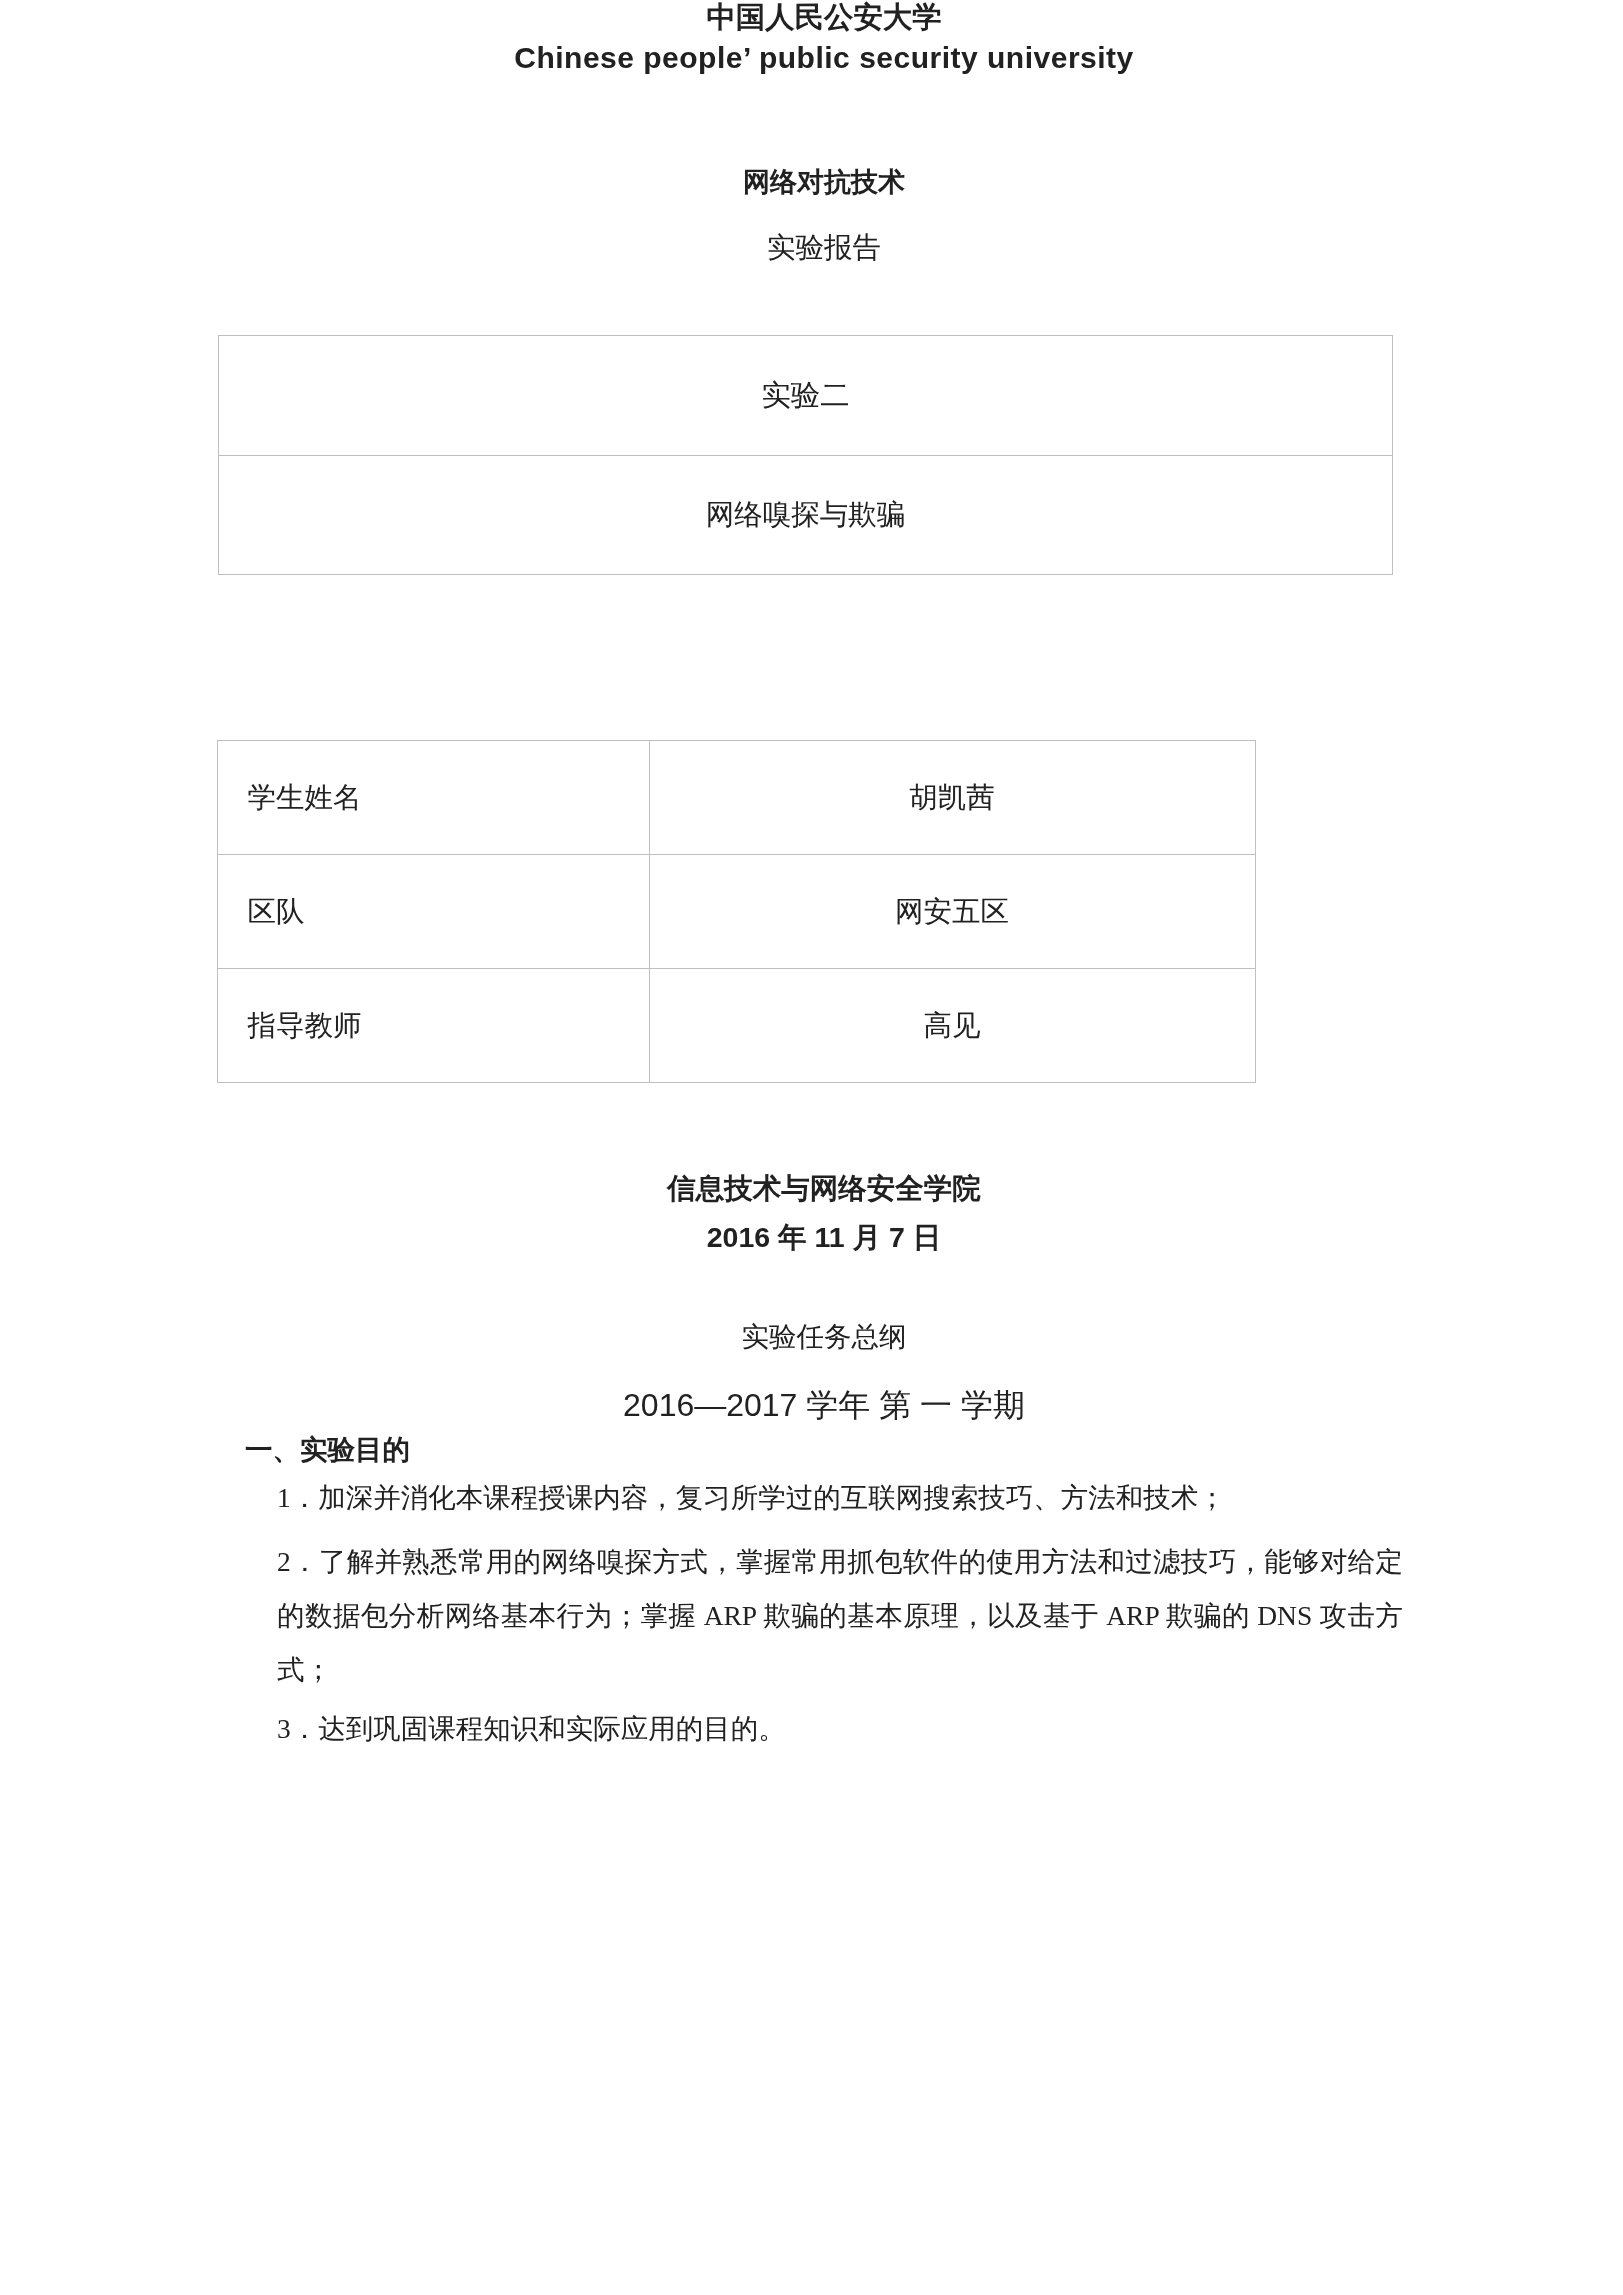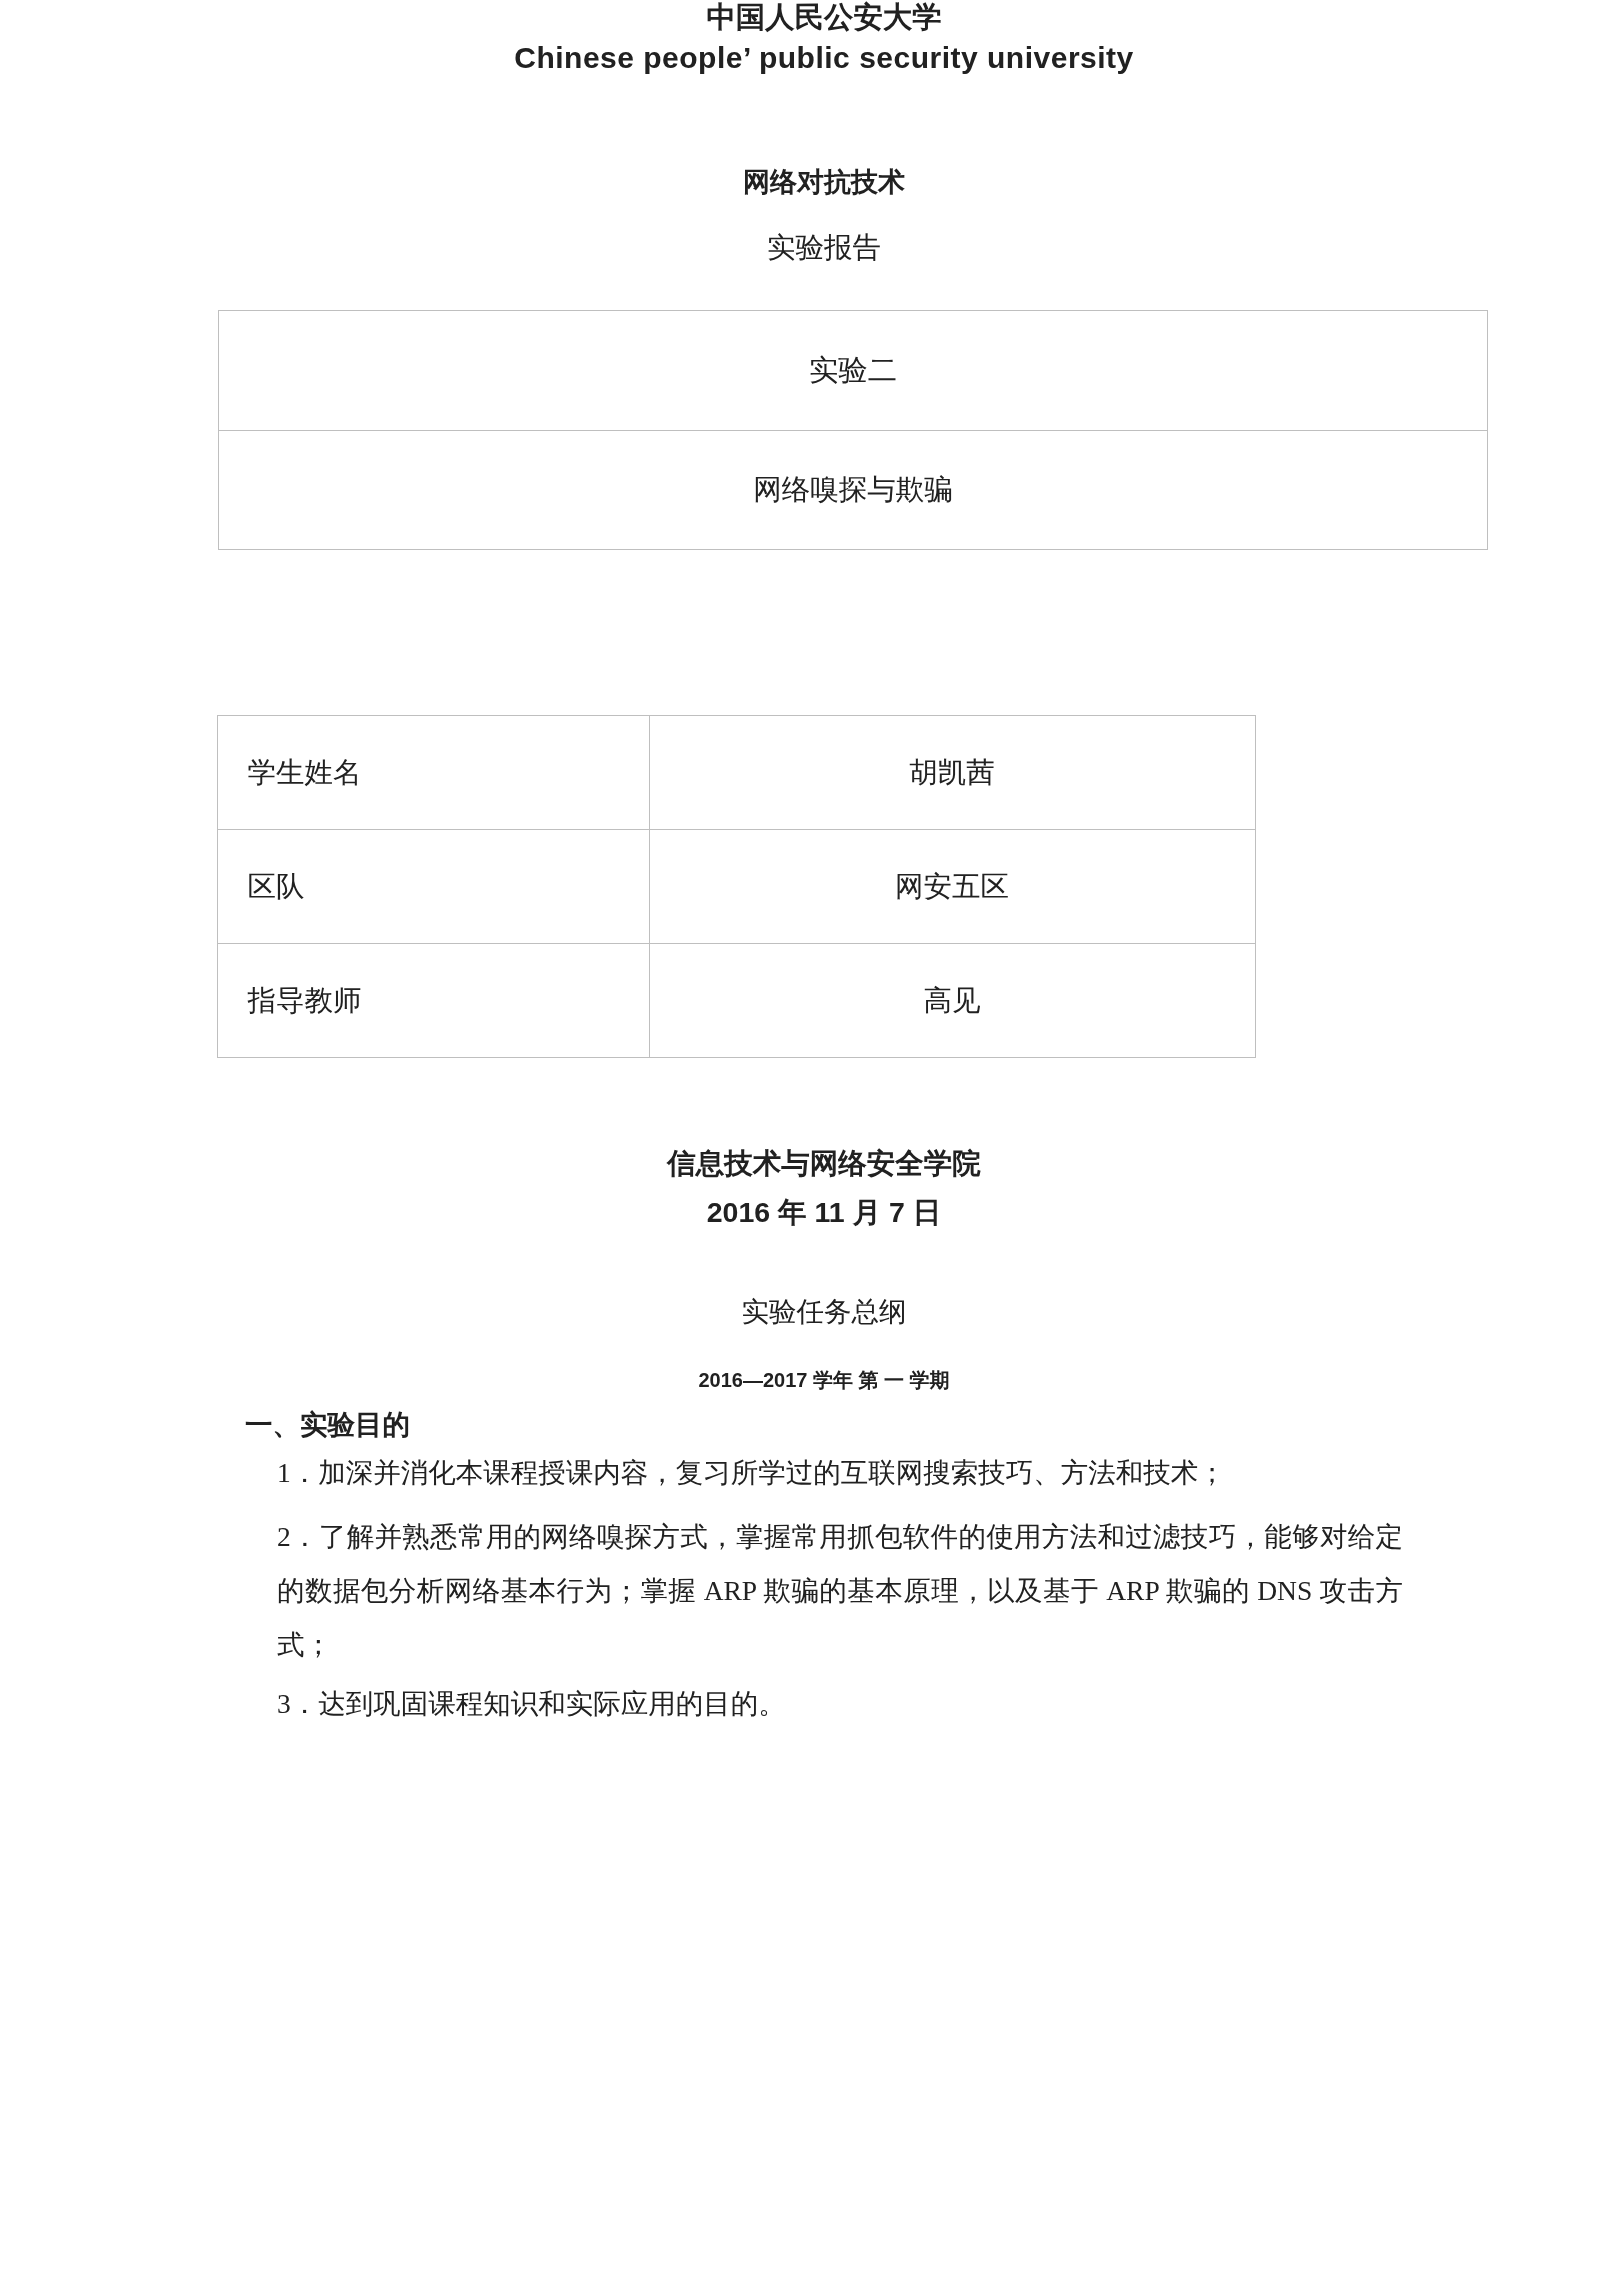--- a/index.html
+++ b/index.html
@@ -25,23 +25,23 @@
     letter-spacing:0.5px;
   }
   .course-line {
     margin-top:70px;
     font-size:27px; line-height:65px; text-align:center;font-weight:bold;
   }
   .report-line {
     font-size:28.5px; line-height:65px; text-align:center;
   }
   .exp-box {
-    margin-top:30px;
+    margin-top:55px;
     margin-left:-27px;
-    width:1270px;
+    width:1175px;
     border:1.5px solid #bfbfbf;
     text-align:right;
   }
   .exp-box .cell {
     height:119px;
     display:flex; align-items:center; justify-content:center;
     font-size:29.4px;
   }
   .exp-box .cell + .cell {
     border-top:1.5px solid #bfbfbf;
@@ -69,21 +69,21 @@
   .date-line {
     font-size:28.5px; font-weight:700; line-height:49px; text-align:center;
     font-family:"Liberation Sans","DejaVu Sans",sans-serif;
   }
   .outline-line {
     margin-top:50px;
     font-size:27.5px; line-height:49px; text-align:center;
   }
   .semester-line {
     margin-top:19.6px;
-    font-size:20px; font-weight:700; line-height:49px; text-align:center;
+    font-size:32px; font-weight:400; line-height:49px; text-align:center;
     font-family:"Liberation Sans","DejaVu Sans",sans-serif;
   }
   .section-heading {
     font-size:27.5px; font-weight:700; line-height:39px; text-align:left;
     font-family:"Liberation Sans","DejaVu Sans",sans-serif;
   }
   .objective {
     font-size:27.5px; line-height:54px;
     text-align:justify;
     text-justify:inter-ideograph;

